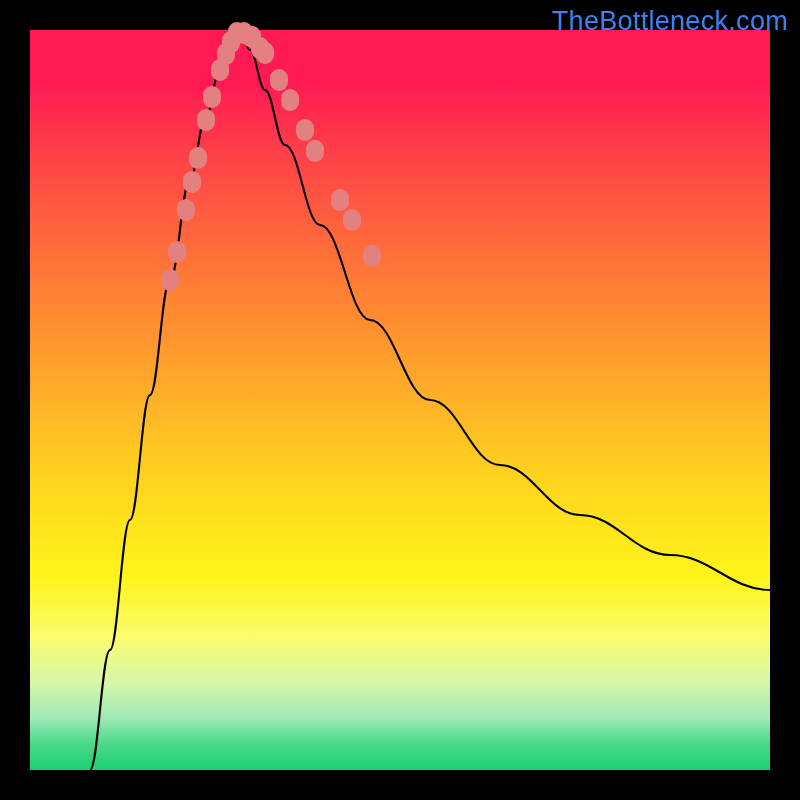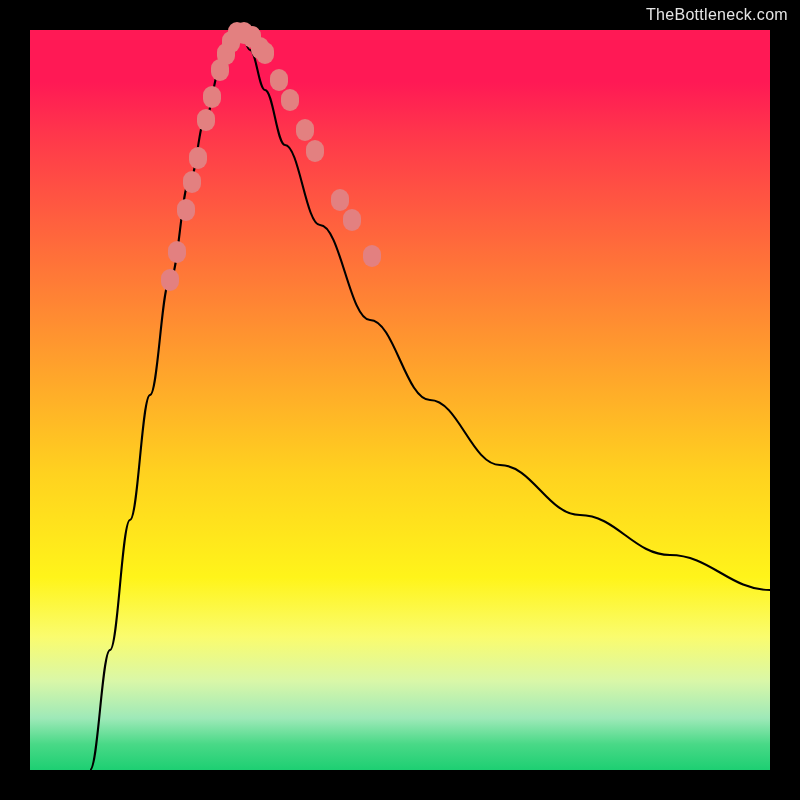--- a/index.html
+++ b/index.html
@@ -37,22 +37,22 @@
       #d9f7a8 88%,
       #9ee9b8 93%,
       #49d987 96.5%,
       #1dcf72 100%
     );
   }
   .watermark {
     position: absolute;
     top: 6px;
     right: 12px;
-    color: #e5e5e5;
-    font-size: 16px;
+    color: #3b82f6;
+    font-size: 27px;
     letter-spacing: 0.3px;
     font-weight: 500;
   }
   svg.curves {
     position: absolute;
     left: 0;
     top: 0;
     width: 740px;
     height: 740px;
     overflow: visible;

